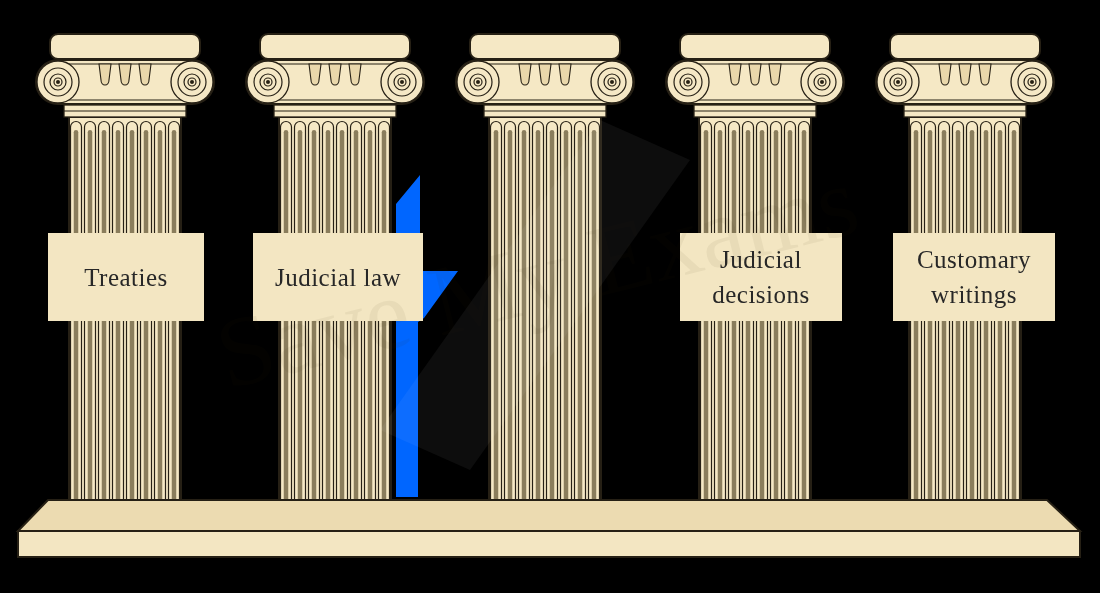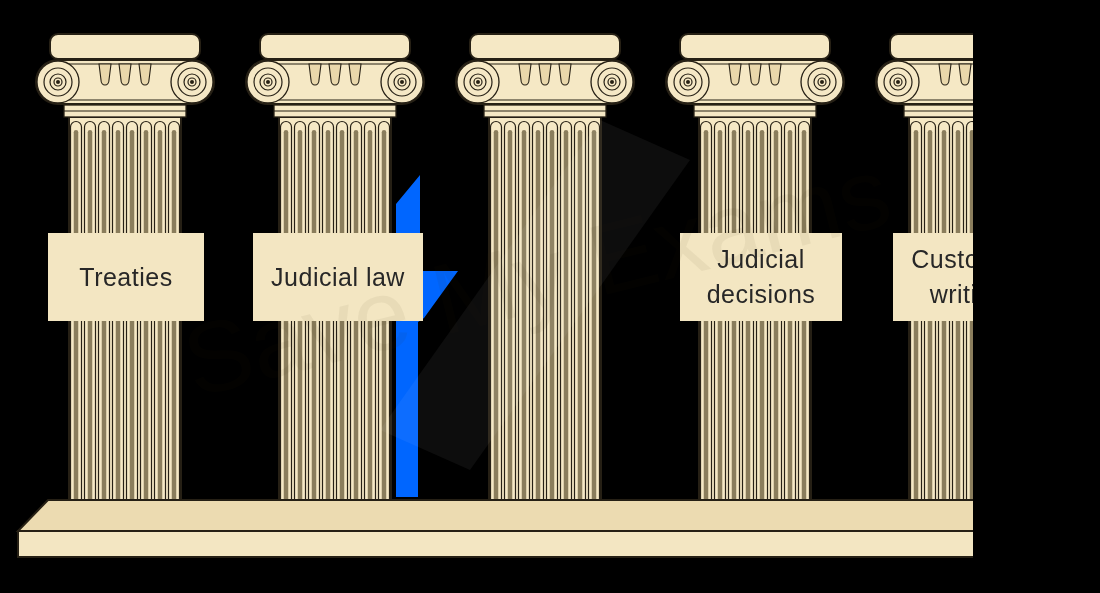--- a/index.html
+++ b/index.html
@@ -1,19 +1,19 @@
 <!DOCTYPE html>
 <html style="--background: #000000; --column-fill: #f5e8c5; --column-shade: #e9d7ab; --flute-stripe: #8a7d5c; --outline: #262015; --platform-top: #ecdbb1; --platform-front: #f3e6c2; --label-background: #f3e6c2; --label-text: #272727; --bolt: #0066ff;"><head>
 <meta charset="utf-8">
 <style>
   html,body{margin:0;padding:0;background:#000;}
   .stage{
-    position:relative;width:973px;height:593px;overflow:hidden;
+    position:relative;width:1100px;height:593px;overflow:hidden;
     background:var(--background,#000);
-    font-family:Liberation Sans, sans-serif;
+    font-family:Liberation Serif, serif;
   }
   .scene-svg{position:absolute;left:0;top:0;z-index:1;}
   .labels{position:absolute;left:0;top:0;width:1100px;height:593px;z-index:2;}
   .pillar-label{
     position:absolute;display:flex;align-items:center;justify-content:center;
     text-align:center;
     background:var(--label-background,#f3e6c2);
     color:var(--label-text,#272727);
     font-size:25px;line-height:35px;letter-spacing:.5px;
   }

